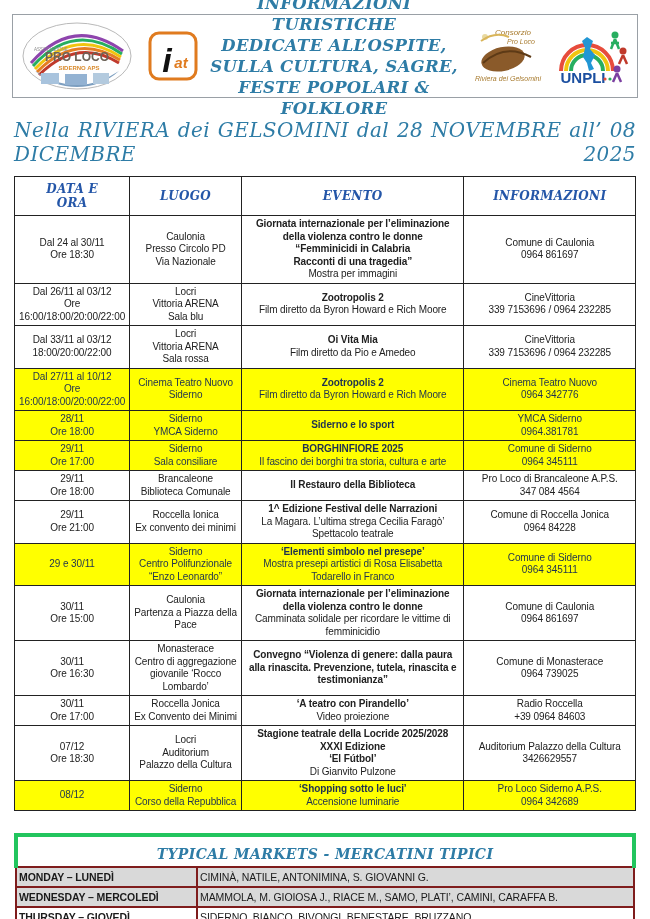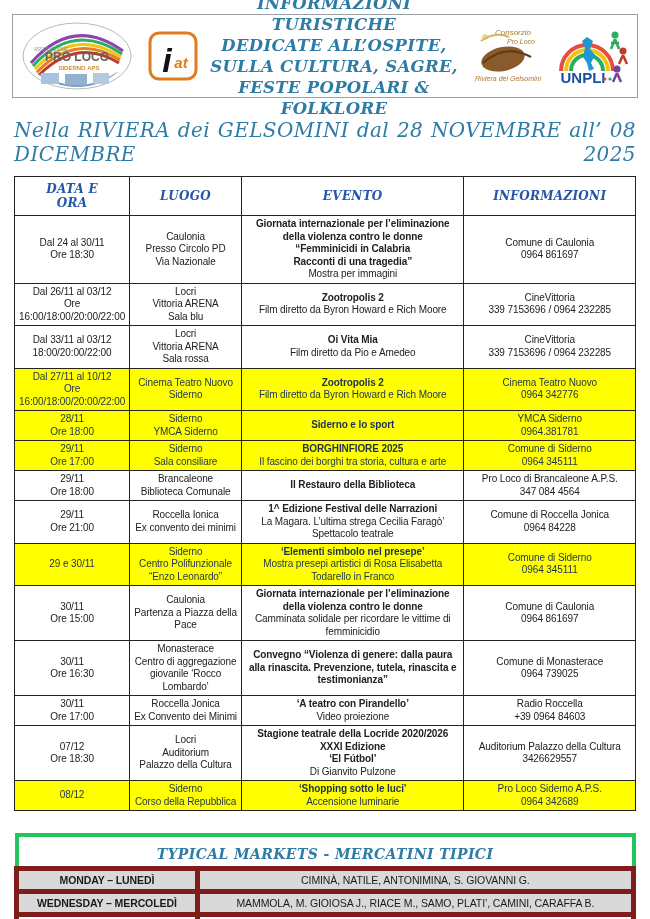--- a/index.html
+++ b/index.html
@@ -34,21 +34,21 @@
     font-family:"DejaVu Serif",serif;font-style:italic;font-weight:bold;
     color:#2456a8;font-size:12px;padding:5px 17px;letter-spacing:.3px;
   }
   .events td{font-size:10px;line-height:12.5px;padding:2px 4px;letter-spacing:-0.1px;color:#212121;}
   .events td div{white-space:nowrap;}
   .events .b{font-weight:bold;}
   .events tr.hl td{background:#ffff00;color:#1e3250;}
   .col-date{width:18.5%;}.col-luogo{width:17.3%;}.col-evento{width:36%;}.col-info{width:28.2%;}
   
   .markets{width:622px;margin:22px auto 0 auto;}
-  .markets td{border:5px solid #7f1d1d;font-size:10.5px;padding:3px 16px;text-align:center;letter-spacing:-0.1px;}
+  .markets td{border:2px solid #7f1d1d;font-size:10.5px;padding:3px 2px;letter-spacing:-0.1px;}
   .markets .mtitle{
     border:4px solid #22c55e;border-bottom:1px solid #222;
     font-family:"DejaVu Serif",serif;font-style:italic;font-weight:bold;
     color:#2e7ca6;font-size:14px;padding:9px 0 4px 0;text-align:center;letter-spacing:.4px;
   }
   .markets .day{font-weight:bold;width:29.3%;}
   .markets tr.shade td{background:#d9d9d9;}
   
   svg text{font-family:"Liberation Sans",sans-serif;}
 </style>
@@ -370,21 +370,21 @@
           <td>
             <div>07/12</div>
             <div>Ore 18:30</div>
           </td>
           <td>
             <div>Locri</div>
             <div>Auditorium</div>
             <div>Palazzo della Cultura</div>
           </td>
           <td>
-            <div class="b">Stagione teatrale della Locride 2020/2026</div>
+            <div class="b">Stagione teatrale della Locride 2025/2028</div>
             <div class="b">XXXI Edizione</div>
             <div class="b">‘El Fútbol’</div>
             <div>Di Gianvito Pulzone</div>
           </td>
           <td>
             <div>Auditorium Palazzo della Cultura</div>
             <div>3426629557</div>
           </td>
         </tr>
         <tr class="hl">

